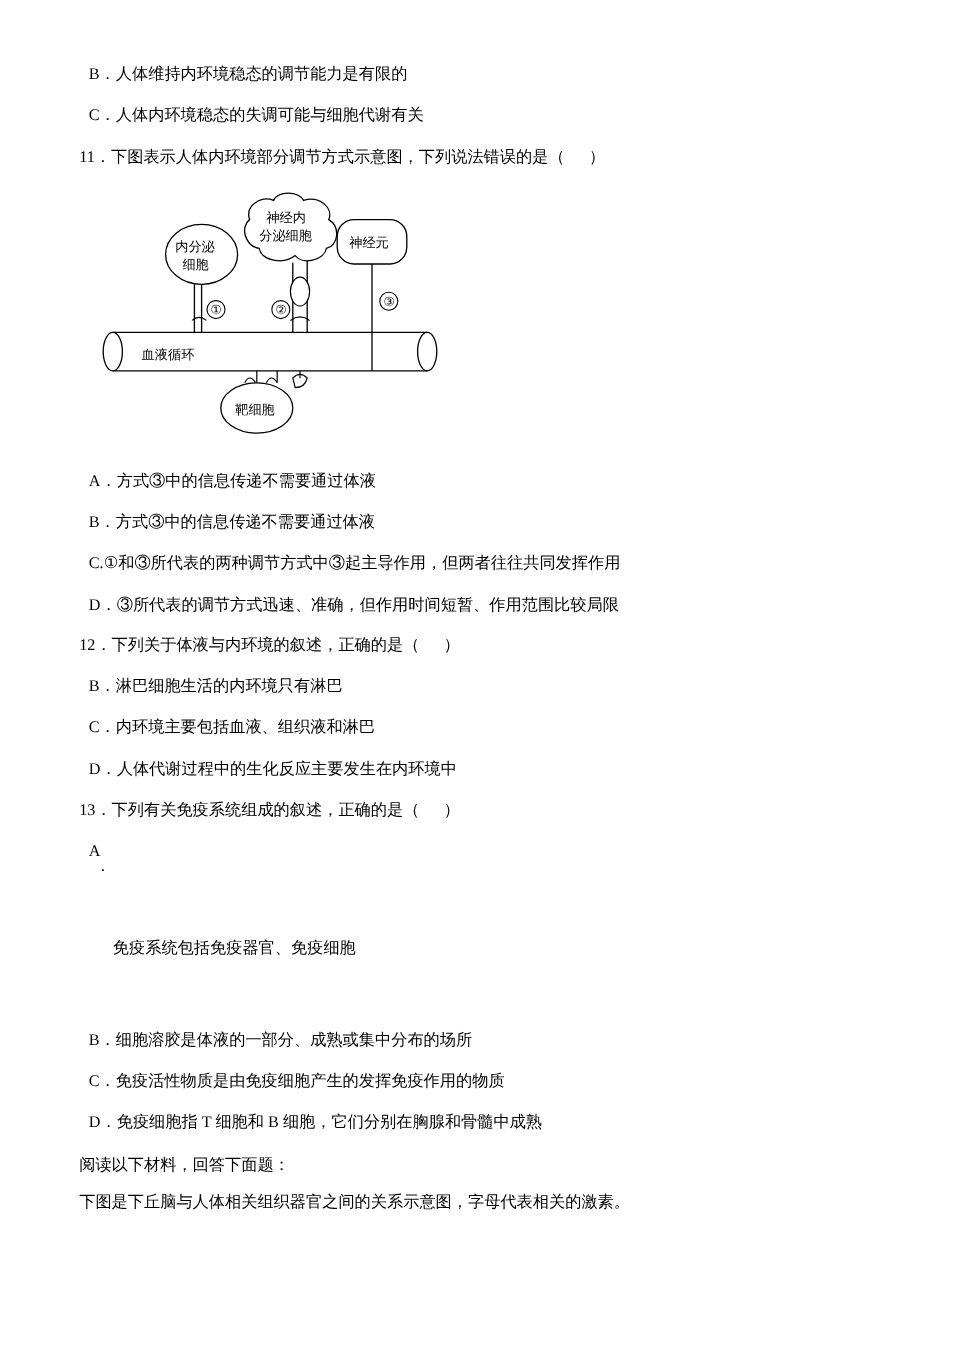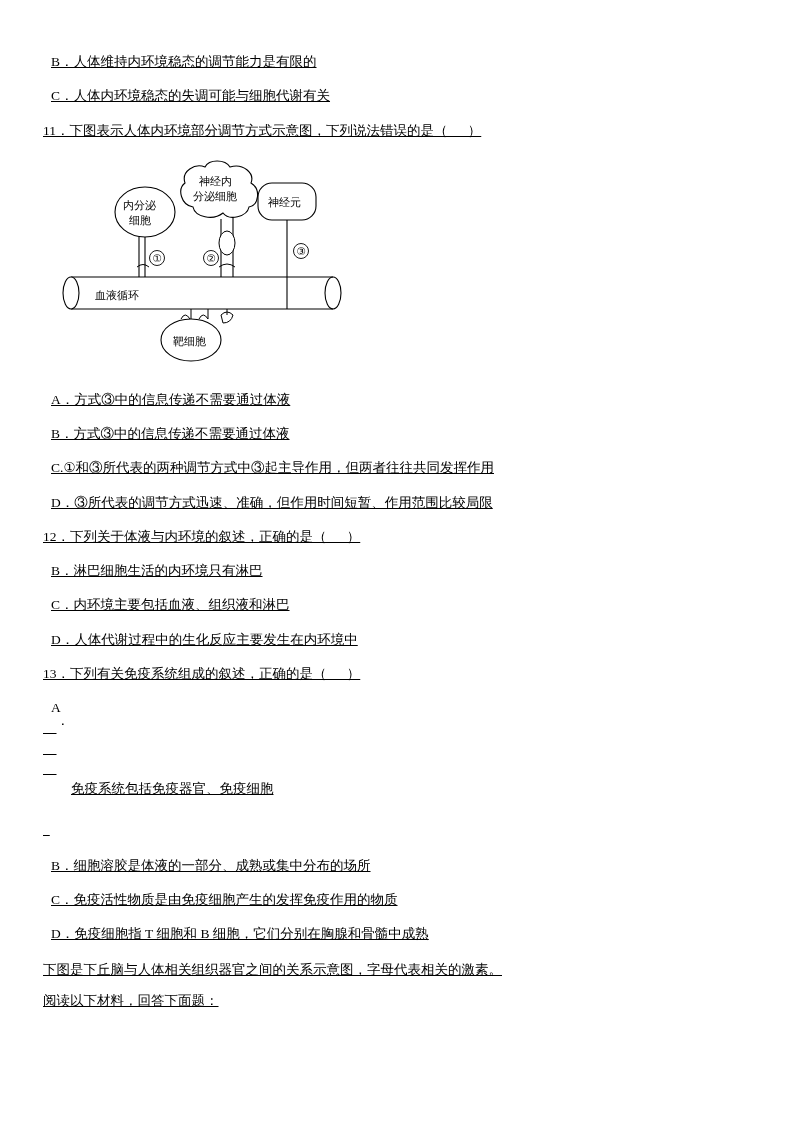--- a/index.html
+++ b/index.html
@@ -13,22 +13,21 @@
     font-family: "Liberation Serif", "DejaVu Serif", serif;
     color: #000000;
     position: relative;
     overflow: hidden;
   }
   .page {
     position: relative;
     width: 794px;
     height: 944px;
     box-sizing: border-box;
-    padding: 52px 66px 0 43px;
-    text-decoration: underline;
+    padding: 52px 66px 0 66px;
   }
   .line {
     font-size: 13.5px;
     line-height: 1.5;
     margin: 0 0 14px 0;
     white-space: pre-wrap;
   }
   .opt {
     padding-left: 8px;
   }
@@ -146,16 +145,16 @@
   <div class="line opt-a-special">
     <span class="lbl">A</span>
     <span class="dot">．</span>
     <span class="txt">免疫系统包括免疫器官、免疫细胞</span>
   </div>
 
   <div class="line opt">B．细胞溶胶是体液的一部分、成熟或集中分布的场所</div>
   <div class="line opt">C．免疫活性物质是由免疫细胞产生的发挥免疫作用的物质</div>
   <div class="line opt">D．免疫细胞指 T 细胞和 B 细胞，它们分别在胸腺和骨髓中成熟</div>
 
+  <div class="tail-text">阅读以下材料，回答下面题：</div>
   <div class="tail-text">下图是下丘脑与人体相关组织器官之间的关系示意图，字母代表相关的激素。</div>
-  <div class="tail-text">阅读以下材料，回答下面题：</div>
 
 </div>
 
 </body></html>

